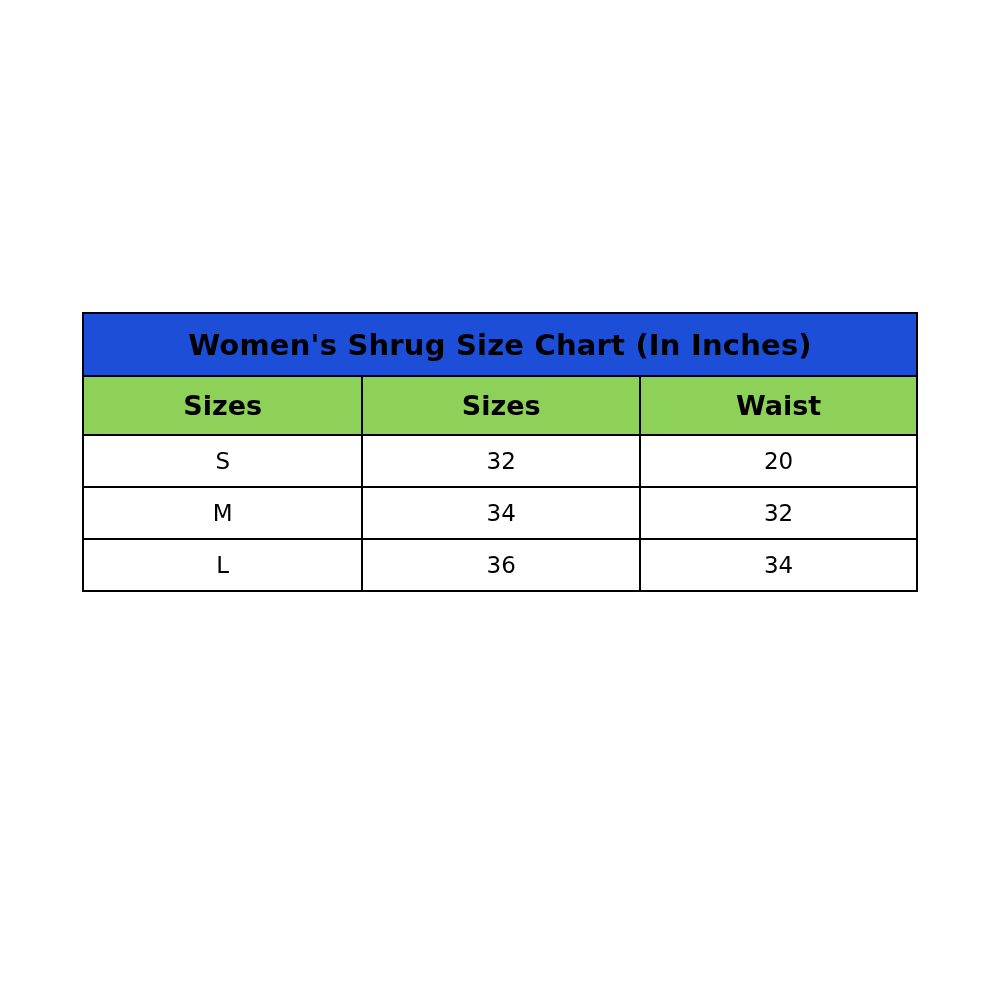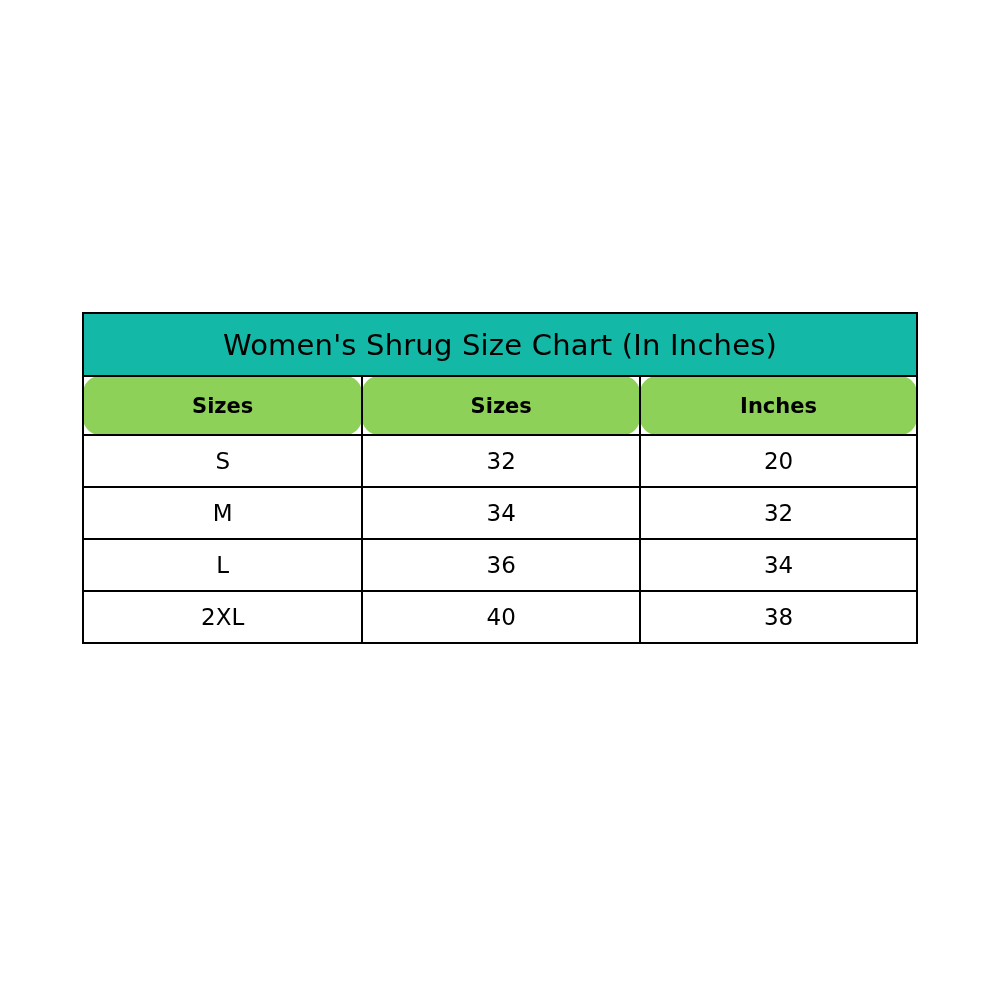--- a/index.html
+++ b/index.html
@@ -26,32 +26,31 @@
     table-layout: fixed;
   }
   table.size-chart td,
   table.size-chart th {
     border: 2px solid #000000;
     text-align: center;
     color: #000000;
     padding: 0;
   }
   .title-cell {
-    background: #14b8a6;
+    background: #1d4ed8;
     font-size: 29px;
-    font-weight: normal;
+    font-weight: bold;
     height: 61px;
     letter-spacing: 0.2px;
   }
   .header-cell {
     background: #8ed158;
-    font-size: 21px;
+    font-size: 27px;
     font-weight: bold;
     height: 57px;
-    border-radius: 17px;
   }
   .data-cell {
     background: #ffffff;
     font-size: 23px;
     font-weight: normal;
     height: 50px;
   }
   col.col-size { width: 33.5%; }
   col.col-chest { width: 33.3%; }
   col.col-waist { width: 33.2%; }
@@ -66,37 +65,32 @@
       <col class="col-chest">
       <col class="col-waist">
     </colgroup>
     <tbody>
       <tr>
         <td class="title-cell" colspan="3">Women's Shrug Size Chart (In Inches)</td>
       </tr>
       <tr>
         <td class="header-cell">Sizes</td>
         <td class="header-cell">Sizes</td>
-        <td class="header-cell">Inches</td>
+        <td class="header-cell">Waist</td>
       </tr>
       <tr>
         <td class="data-cell">S</td>
         <td class="data-cell">32</td>
         <td class="data-cell">20</td>
       </tr>
       <tr>
         <td class="data-cell">M</td>
         <td class="data-cell">34</td>
         <td class="data-cell">32</td>
       </tr>
       <tr>
         <td class="data-cell">L</td>
         <td class="data-cell">36</td>
         <td class="data-cell">34</td>
       </tr>
-      <tr>
-        <td class="data-cell">2XL</td>
-        <td class="data-cell">40</td>
-        <td class="data-cell">38</td>
-      </tr>
     </tbody>
   </table>
 </div>
 
 </body></html>

